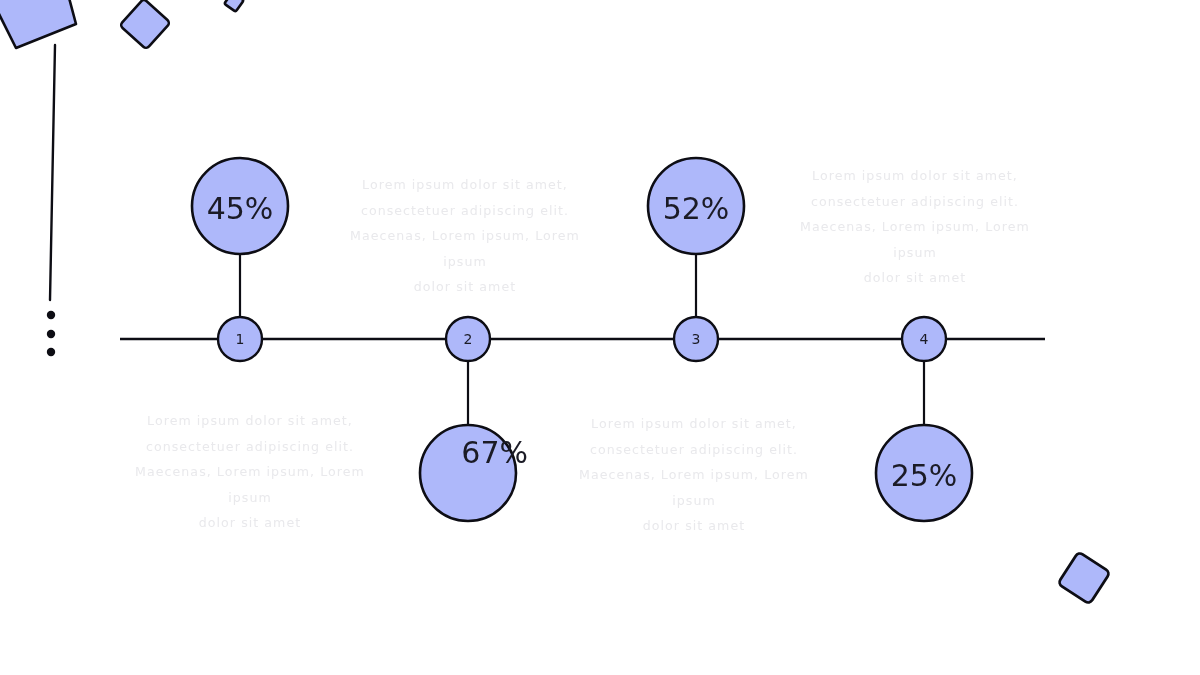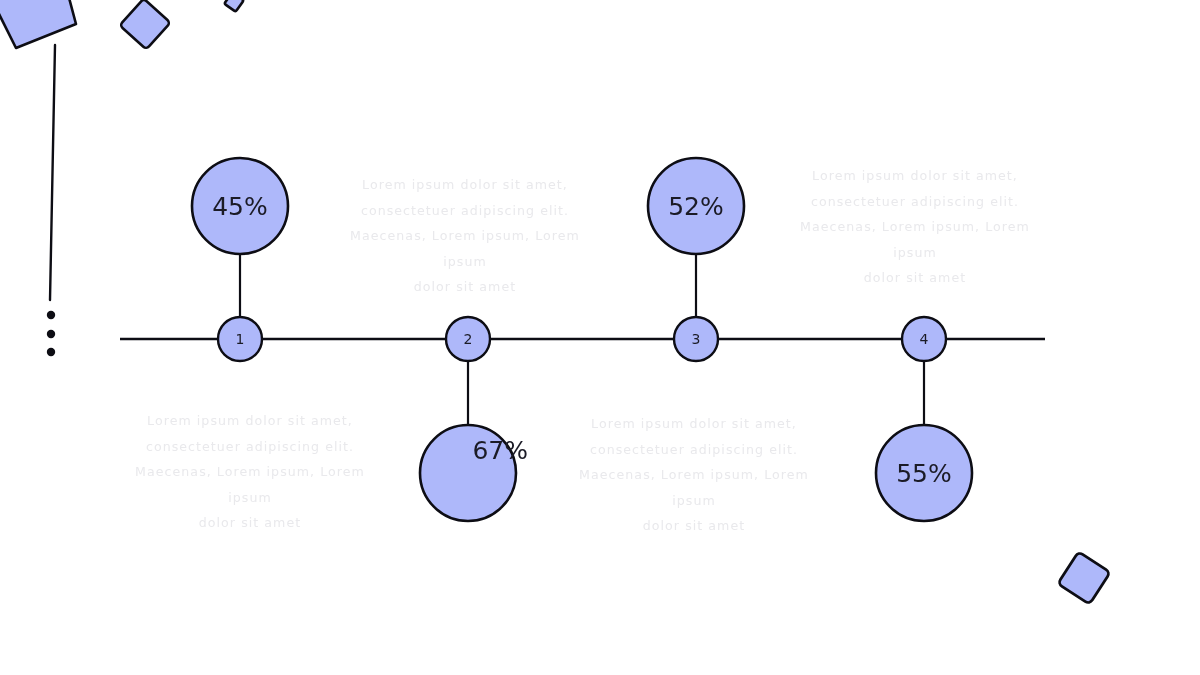--- a/index.html
+++ b/index.html
@@ -46,21 +46,21 @@
   .desc-bl   { left: 117px; top: 408px;  width: 266px; }
   .desc-bm   { left: 561px; top: 411px;  width: 266px; }
 
   
   .pct {
     position: absolute;
     width: 120px;
     text-align: center;
     color: #1b1b26;
     font-family: "DejaVu Sans", sans-serif;
-    font-size: 25px;
+    font-size: 30px;
     line-height: 1;
     user-select: none;
   }
 
   
   .node-num {
     position: absolute;
     width: 60px;
     text-align: center;
     color: #1b1b26;
@@ -116,21 +116,21 @@
       <circle cx="240" cy="339" r="22" fill="#aeb8fa" stroke="#0d0d14" stroke-width="2.4"></circle>
       <circle cx="468" cy="339" r="22" fill="#aeb8fa" stroke="#0d0d14" stroke-width="2.4"></circle>
       <circle cx="696" cy="339" r="22" fill="#aeb8fa" stroke="#0d0d14" stroke-width="2.4"></circle>
       <circle cx="924" cy="339" r="22" fill="#aeb8fa" stroke="#0d0d14" stroke-width="2.4"></circle>
     </g>
   </svg>
 
   <div class="pct" style="left:180px; top:194px;">45%</div>
   <div class="pct" style="left:408px; top:438px;text-align:right;">67%</div>
   <div class="pct" style="left:636px; top:194px;">52%</div>
-  <div class="pct" style="left:864px; top:461px;">55%</div>
+  <div class="pct" style="left:864px; top:461px;">25%</div>
 
   <div class="node-num" style="left:210px; top:332px;">1</div>
   <div class="node-num" style="left:438px; top:332px;">2</div>
   <div class="node-num" style="left:666px; top:332px;">3</div>
   <div class="node-num" style="left:894px; top:332px;">4</div>
 
   <div class="desc desc-tr">Lorem ipsum dolor sit amet,
 consectetuer adipiscing elit.
 Maecenas, Lorem ipsum, Lorem ipsum
 dolor sit amet</div>

